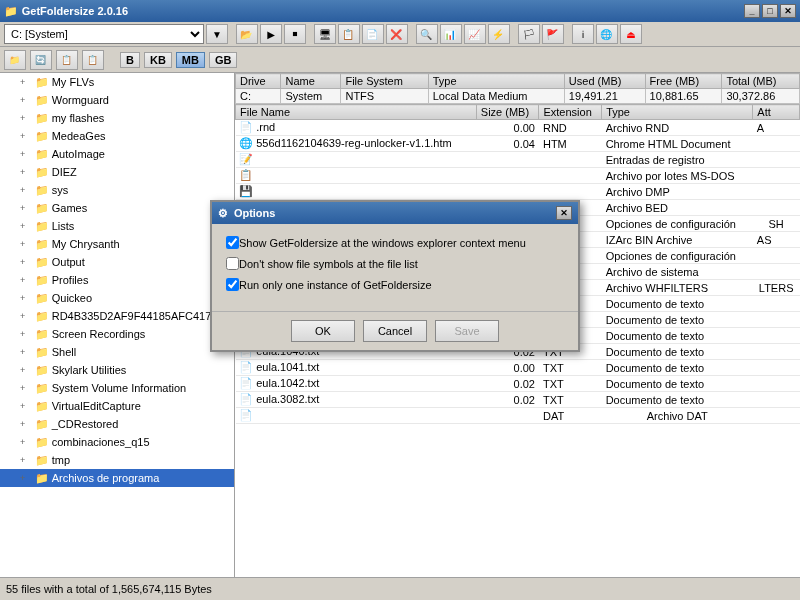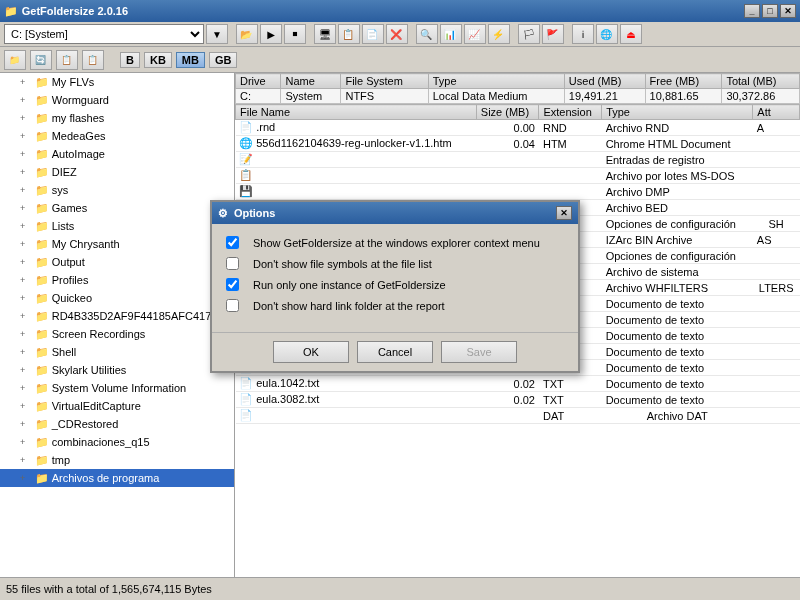--- a/index.html
+++ b/index.html
@@ -207,36 +207,36 @@
       font-size: 9px;
       display: flex; align-items: center; justify-content: center;
       cursor: pointer;
     }
     .dialog-body {
       padding: 12px 14px;
     }
     .checkbox-row {
       display: flex;
       align-items: center;
-      gap: 14px;
+      gap: 0;
       margin-bottom: 8px;
     }
     .checkbox-row input[type=checkbox] {
       width: 13px; height: 13px;
       cursor: pointer;
     }
     .dialog-buttons {
       display: flex;
       justify-content: center;
       gap: 8px;
       padding: 8px;
       border-top: 1px solid #b0b0b0;
     }
     .dialog-btn {
-      width: 76px;
+      width: 64px;
       height: 22px;
       background: linear-gradient(to bottom, #f0f0f0, #d8d8d8);
       border: 1px solid #888;
       cursor: pointer;
       font-size: 11px;
     }
     .dialog-btn:disabled { color: #a0a0a0; cursor: default; }
   </style>
 </head>
 <body>
@@ -612,24 +612,20 @@
           <label>Show GetFoldersize at the windows explorer context menu</label>
         </div>
         <div class="checkbox-row">
           <input type="checkbox" style="">
           <label>Don't show file symbols at the file list</label>
         </div>
         <div class="checkbox-row">
           <input type="checkbox" checked="" style="">
           <label>Run only one instance of GetFoldersize</label>
         </div>
-        <div class="checkbox-row">
-          <input type="checkbox" style="">
-          <label>Don't show hard link folder at the report</label>
-        </div>
       </div>
   </div>
   <div class="dialog-buttons">
     <button class="dialog-btn">OK</button>
     <button class="dialog-btn">Cancel</button>
     <button class="dialog-btn" disabled="">Save</button>
   </div>
 </div>
 
 </body></html>

